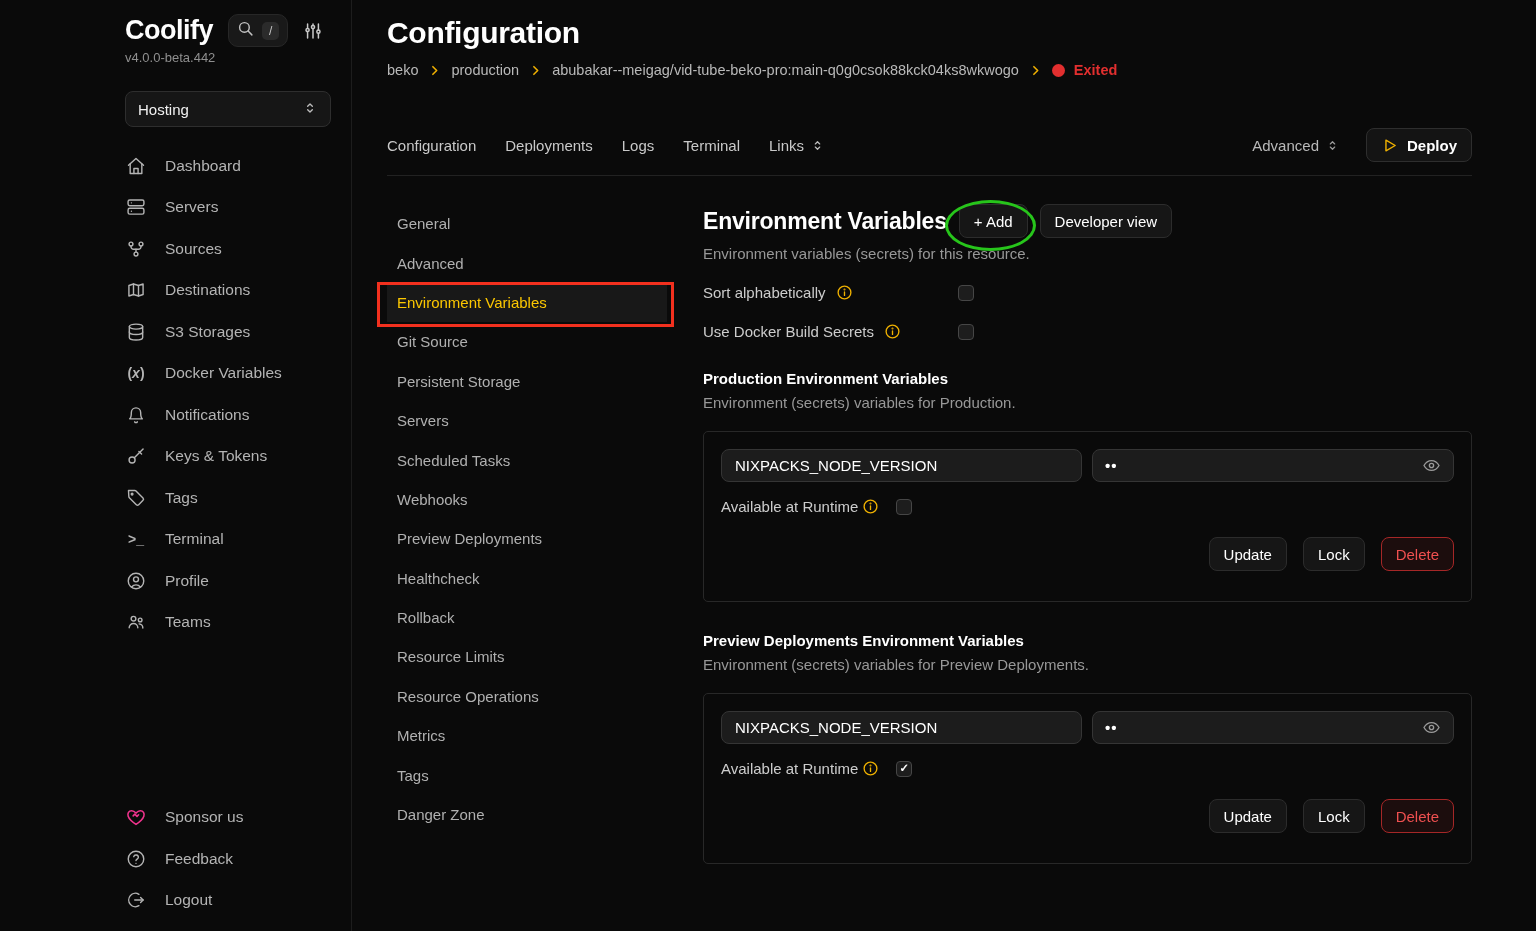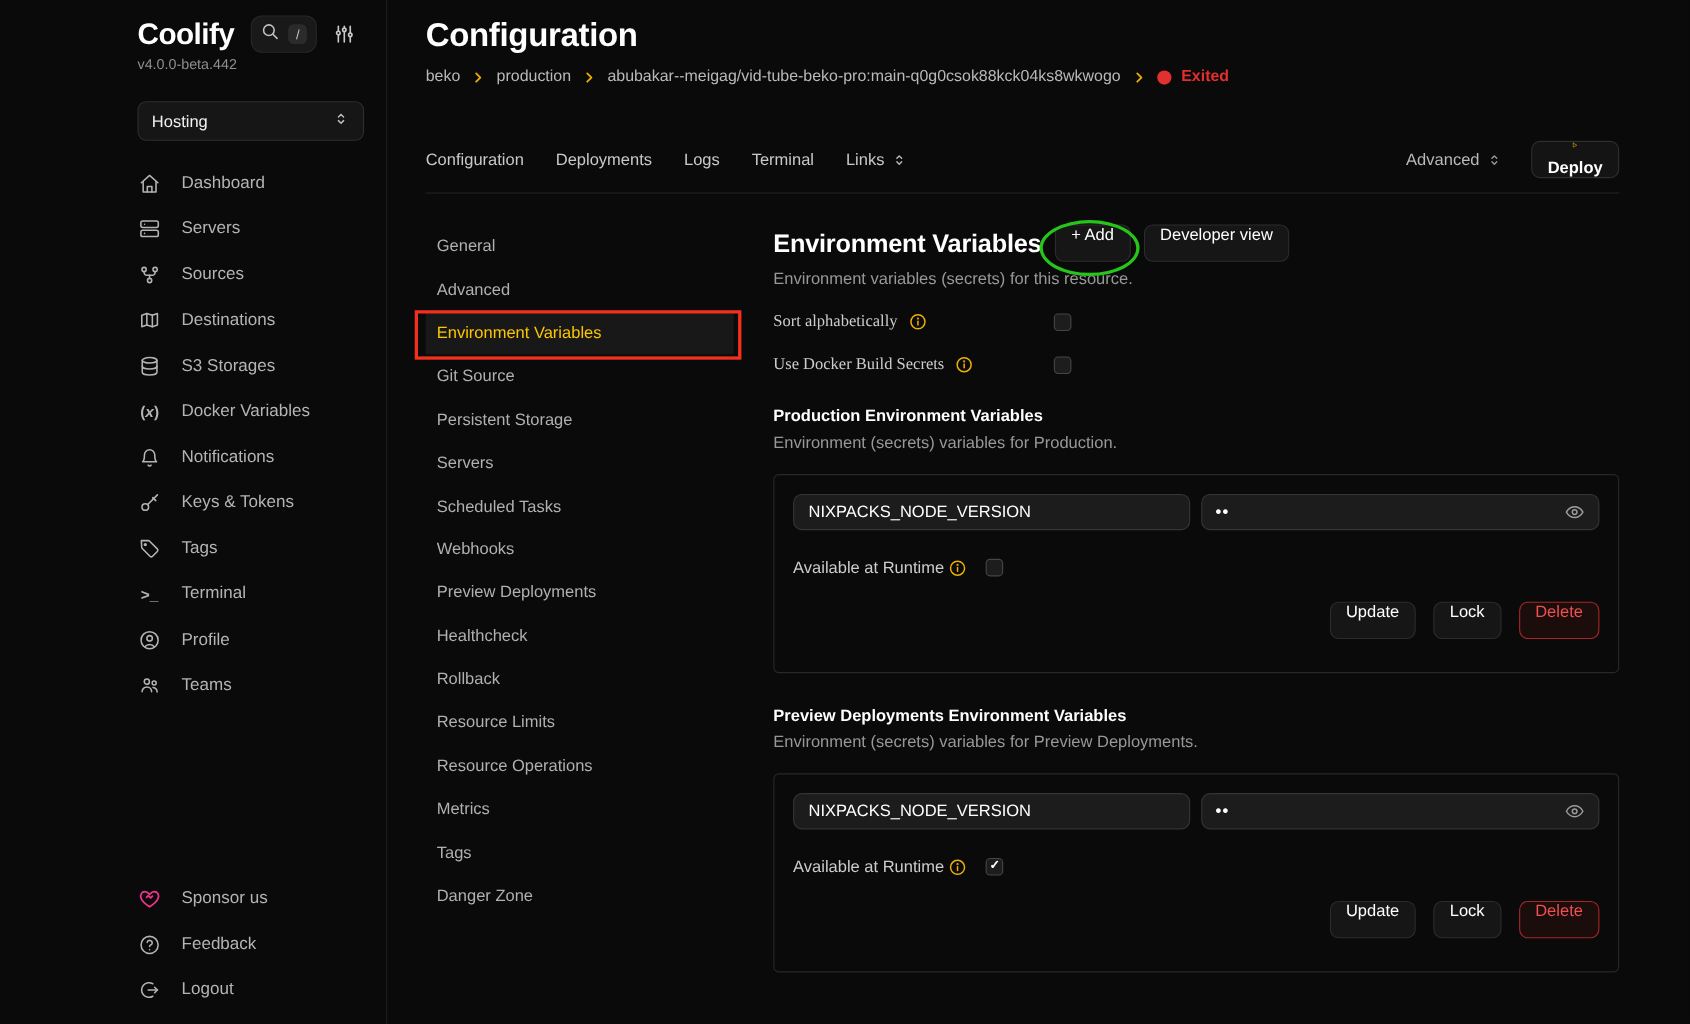--- a/index.html
+++ b/index.html
@@ -55,38 +55,38 @@
   .status { color:#e22f2f; font-weight:bold; display:flex; gap:9px; align-items:center; }
   .status-dot { width:13px; height:13px; border-radius:50%; background:#e22f2f; }
 
   .tabbar { margin-top:50px; display:flex; align-items:center; font-size:15px; color:#c9c9c9; }
   .tab { margin-right:29px; cursor:pointer; display:flex; align-items:center; gap:6px; }
   .tabbar-right { margin-left:auto; display:flex; align-items:center; gap:26px; }
   .advanced { display:flex; align-items:center; gap:6px; color:#b9b9b9; cursor:pointer; }
   .btn {
     background:#161616; border:1px solid #2c2c2c; border-radius:8px; height:34px;
     padding:0 14px; color:#fff; font-size:15px; display:inline-flex; align-items:center;
-    gap:9px; cursor:pointer; font-family:inherit; white-space:nowrap;flex-direction:column;
+    gap:9px; cursor:pointer; font-family:inherit; white-space:nowrap;
   }
   .deploy-btn { font-weight:600; background:#141414; border-color:#2e2e2e; height:34px; }
   .divider { height:1px; background:#222; margin-top:13px; }
 
   .content { display:flex; margin-top:28px; }
   .submenu { width:316px; flex-shrink:0; display:flex; flex-direction:column; }
   .submenu-item {
     height:39.4px; display:flex; align-items:center; padding-left:10px; color:#b0b0b0;
     font-size:15px; width:280px; cursor:pointer;
   }
   .submenu-item.active { background:#181818; color:#fcc700; }
 
   .main-col { flex:1; min-width:0; }
   .ev-header { display:flex; align-items:center; gap:12px; }
   .ev-title { font-size:23px; font-weight:bold; margin:0; letter-spacing:-0.2px; }
   .ev-sub { color:#989898; font-size:15px; margin-top:7px; }
-  .toggle-row { display:flex; align-items:center; margin-top:22px;font-family:Liberation Serif, serif; }
+  .toggle-row { display:flex; align-items:center; margin-top:22px; }
   .toggle-label-wrap { width:255px; display:flex; align-items:center; gap:10px; color:#cdcdcd; font-size:15px; }
   .info-icon { display:flex; color:#efb100; cursor:pointer; }
   .checkbox {
     width:16px; height:16px; border-radius:4px; background:#1d1d1d; border:1.5px solid #464646;
     display:flex; align-items:center; justify-content:center; font-size:11.5px; font-weight:bold;
     color:#fff; cursor:pointer; line-height:1;
   }
   .section-title { font-size:15px; font-weight:bold; margin-top:30px; }
   .section-sub { color:#989898; font-size:15px; margin-top:7px; }
 
@@ -96,21 +96,21 @@
     background:#1c1c1c; border:1px solid #353535; border-radius:8px; height:33px;
     color:#fff; font-size:15px; padding:0 13px; font-family:inherit; outline:none;
   }
   .key-input { width:361px; flex-shrink:0; }
   .value-wrap {
     flex:1; display:flex; align-items:center; background:#1c1c1c; border:1px solid #353535;
     border-radius:8px; height:33px; padding:0 12px;
   }
   .value-text { flex:1; font-size:15px; font-weight:bold; letter-spacing:1px; }
   .eye-btn { display:flex; color:#9a9a9a; cursor:pointer; }
-  .runtime-row { margin-top:26px; display:flex; align-items:flex-start; gap:4px; color:#cdcdcd; font-size:15px; }
+  .runtime-row { margin-top:16px; display:flex; align-items:center; gap:4px; color:#cdcdcd; font-size:15px; }
   .runtime-row .checkbox { margin-left:13px; }
   .card-actions { margin-top:22px; display:flex; justify-content:flex-end; gap:16px; }
   .danger-btn { background:#1c0d0d; border:1px solid #a52727; color:#ef5050; }
 
   
   .annotation-rect {
     position:absolute; left:377px; top:282px; width:297px; height:45px;
     border:3px solid #f2301e; z-index:50; pointer-events:none;
   }
   .annotation-ellipse {

